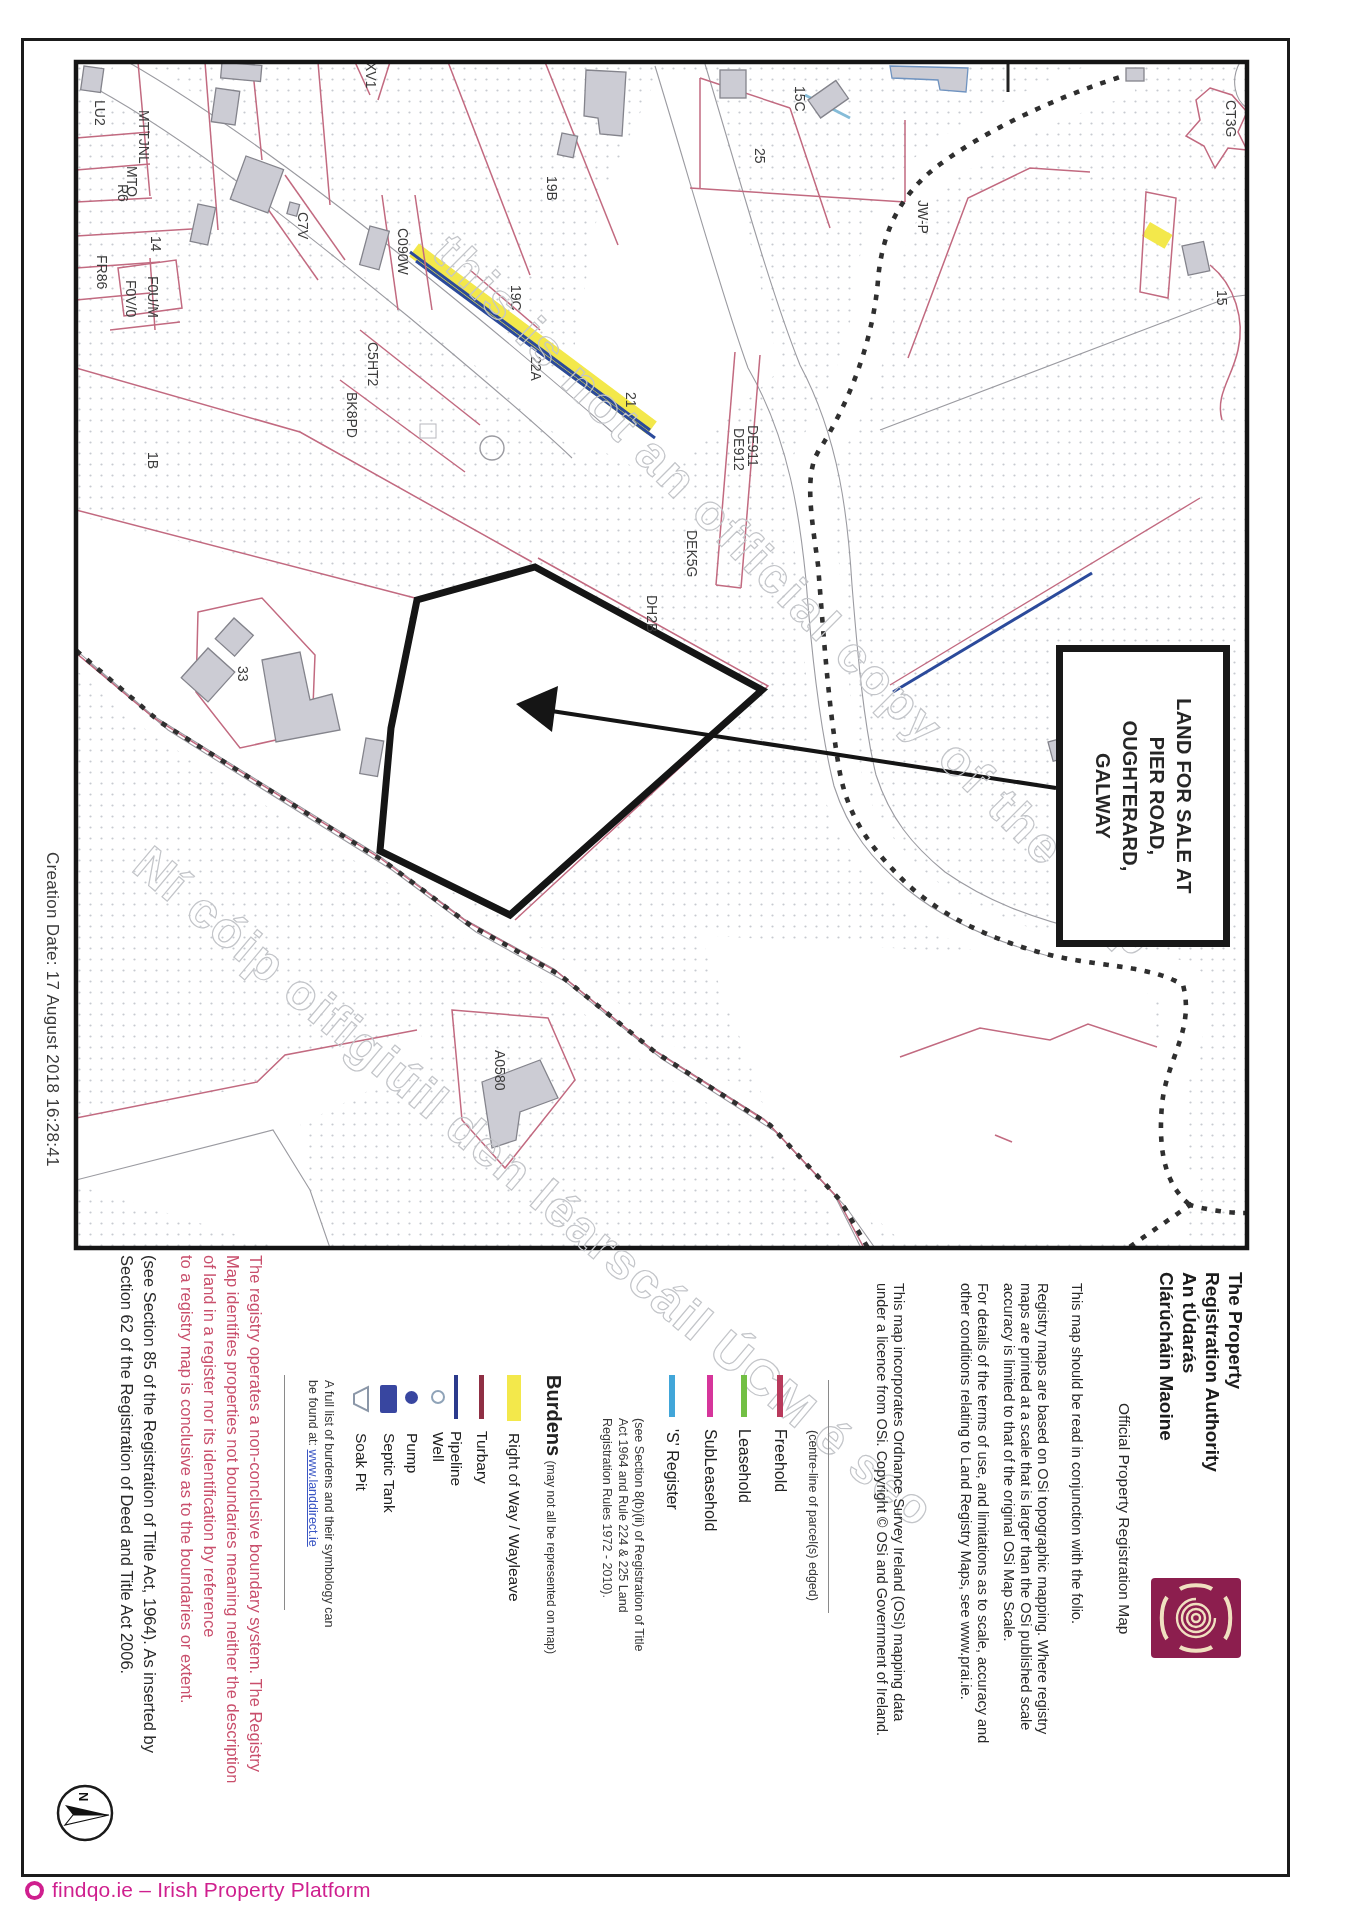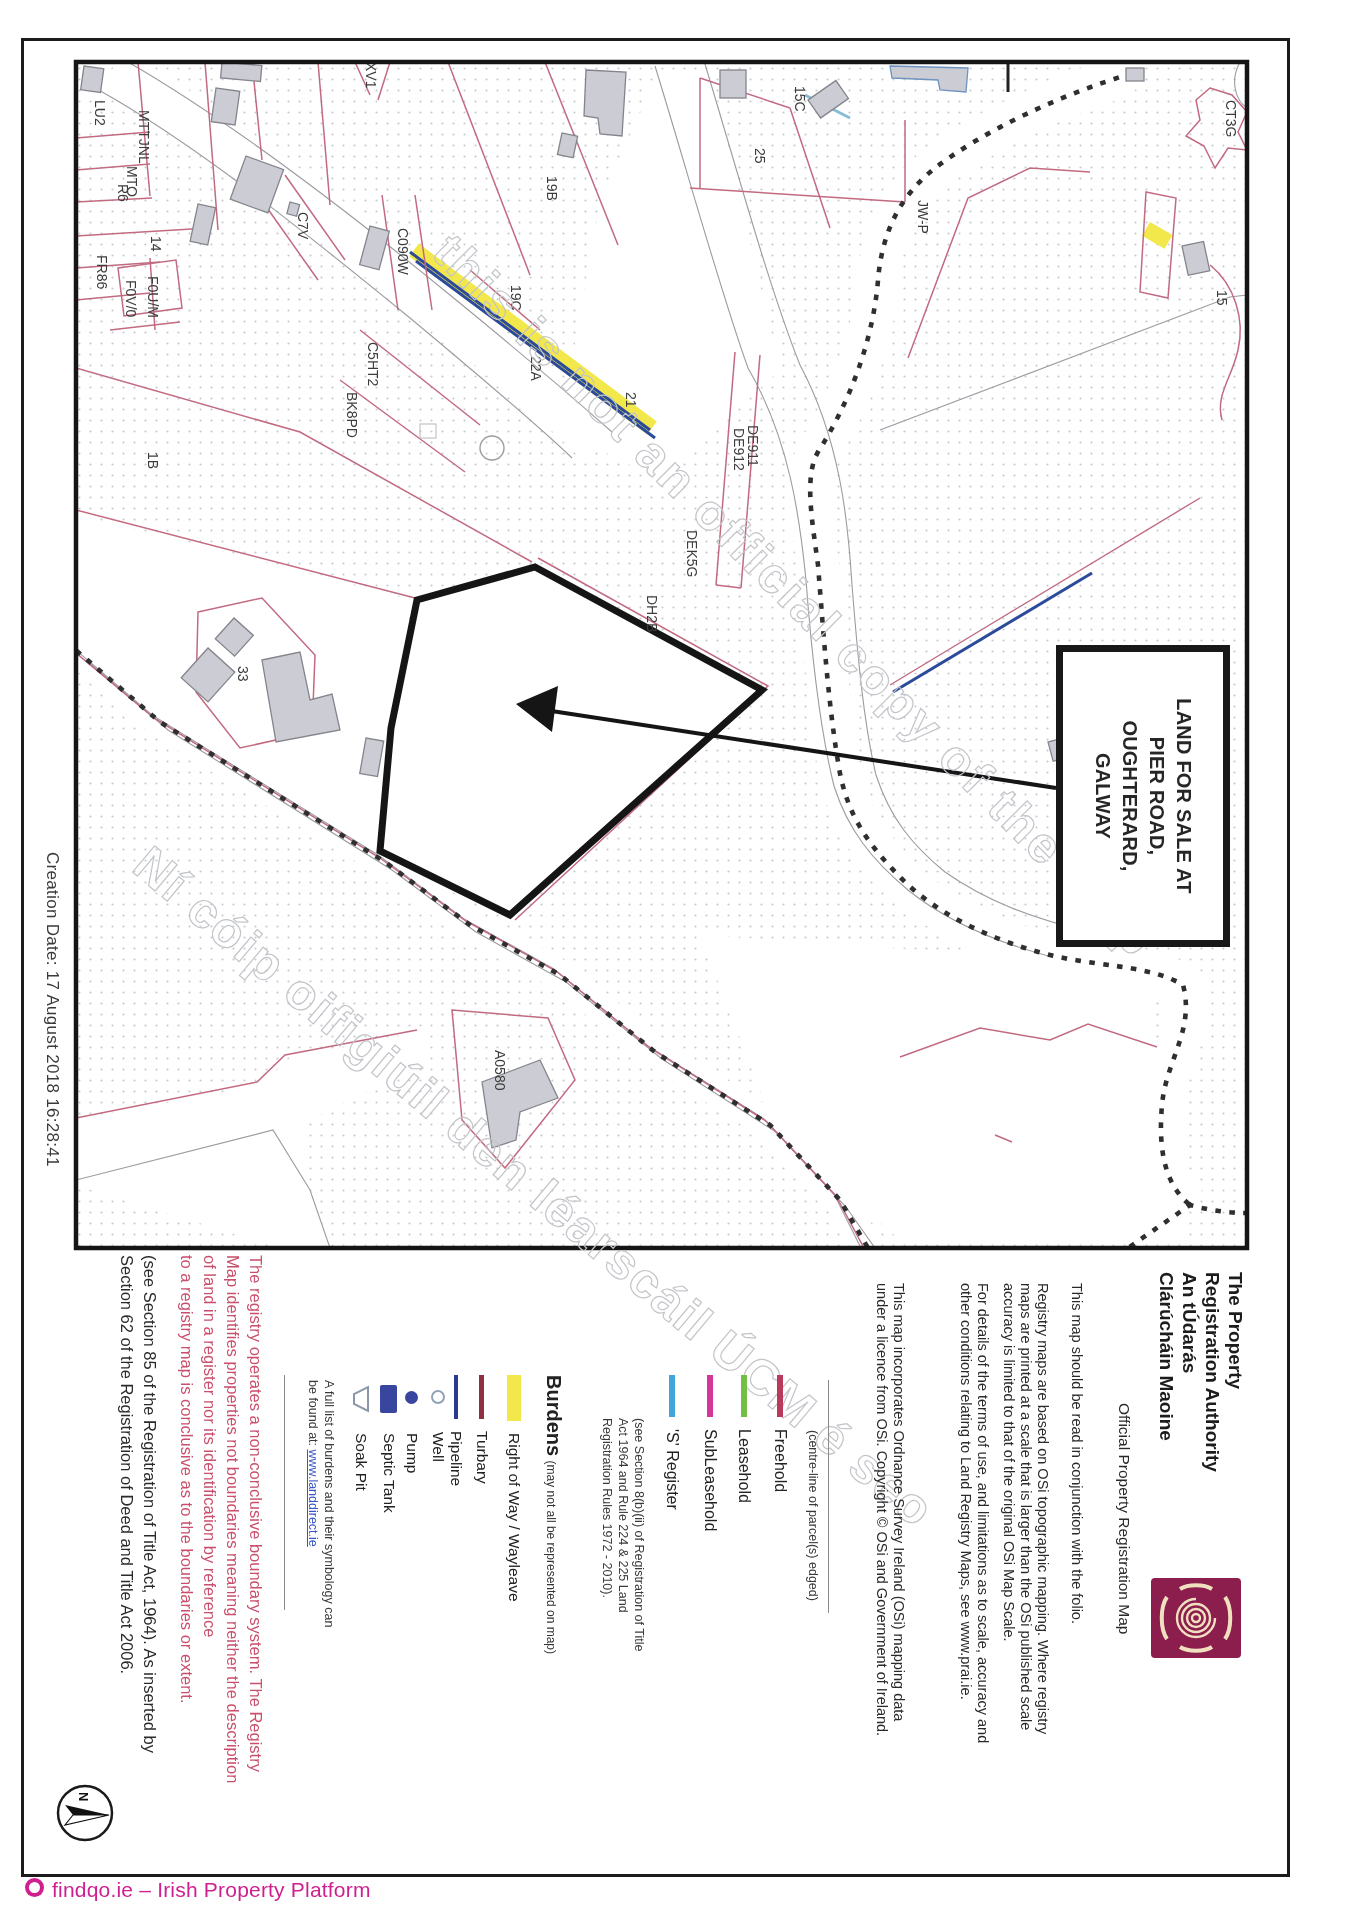--- a/index.html
+++ b/index.html
@@ -34,21 +34,21 @@
   .leg-row { display:flex; align-items:center; gap:12px; }
   .leg-label { font-size:16px; color:#222; white-space:nowrap; }
   .burden-title { font-size:20px; font-weight:600; color:#222; white-space:nowrap; }
   .burden-note { font-size:12px; color:#333; }
   .burden-label { font-size:15.5px; color:#222; white-space:nowrap; }
   .link { color:#3a56c4; text-decoration:underline; }
 
   .red-ln { font-size:16.5px; line-height:23px; color:#c94f6c; white-space:nowrap; }
   .legal-ln { font-size:16.5px; line-height:23px; color:#2a2a2a; white-space:nowrap; }
 
-  .footer { position:absolute; left:25px; top:1878px; display:flex; align-items:flex-start; gap:8px; }
+  .footer { position:absolute; left:25px; top:1878px; display:flex; align-items:center; gap:8px; }
   .footer-logo { width:19px; height:19px; border-radius:50%; background:#cf1f8e; position:relative; overflow:hidden; }
   .footer-logo::after { content:""; position:absolute; left:4px; top:4px; width:11px; height:11px;
                         border-radius:50%; background:#fff; }
   .footer-text { font-size:21px; color:#cf1f8e; letter-spacing:.2px; white-space:nowrap; }
 </style>
 </head>
 <body>
 
 <div id="page">
 

